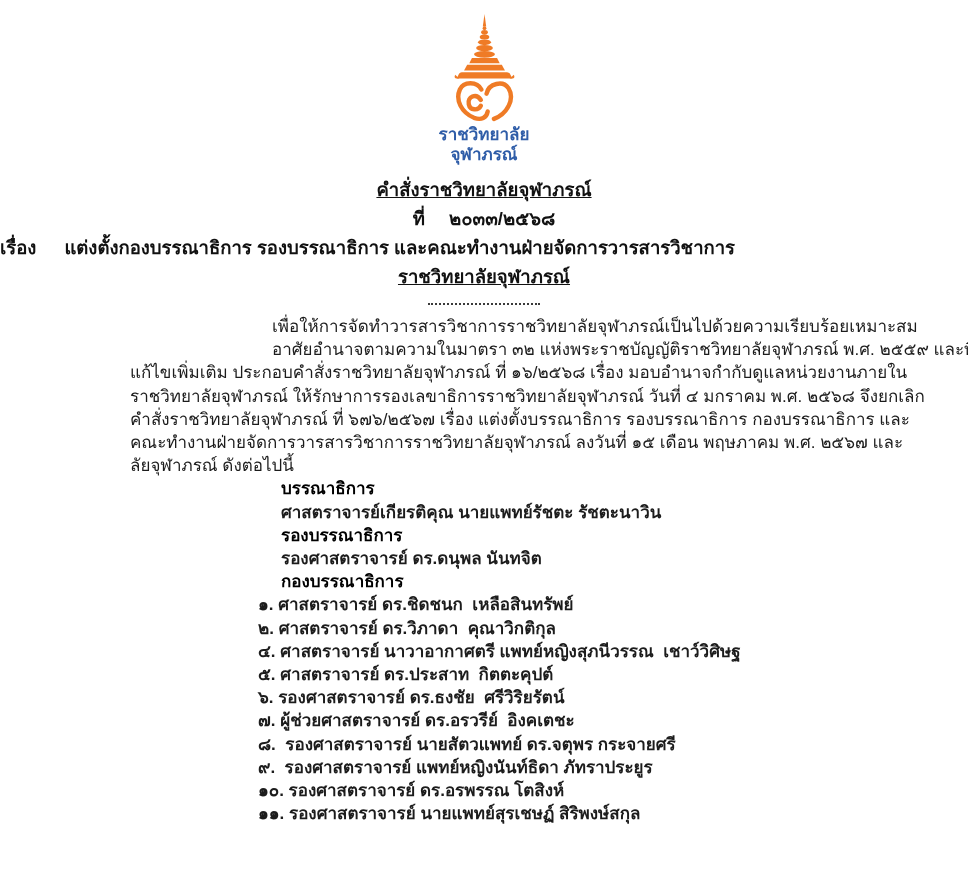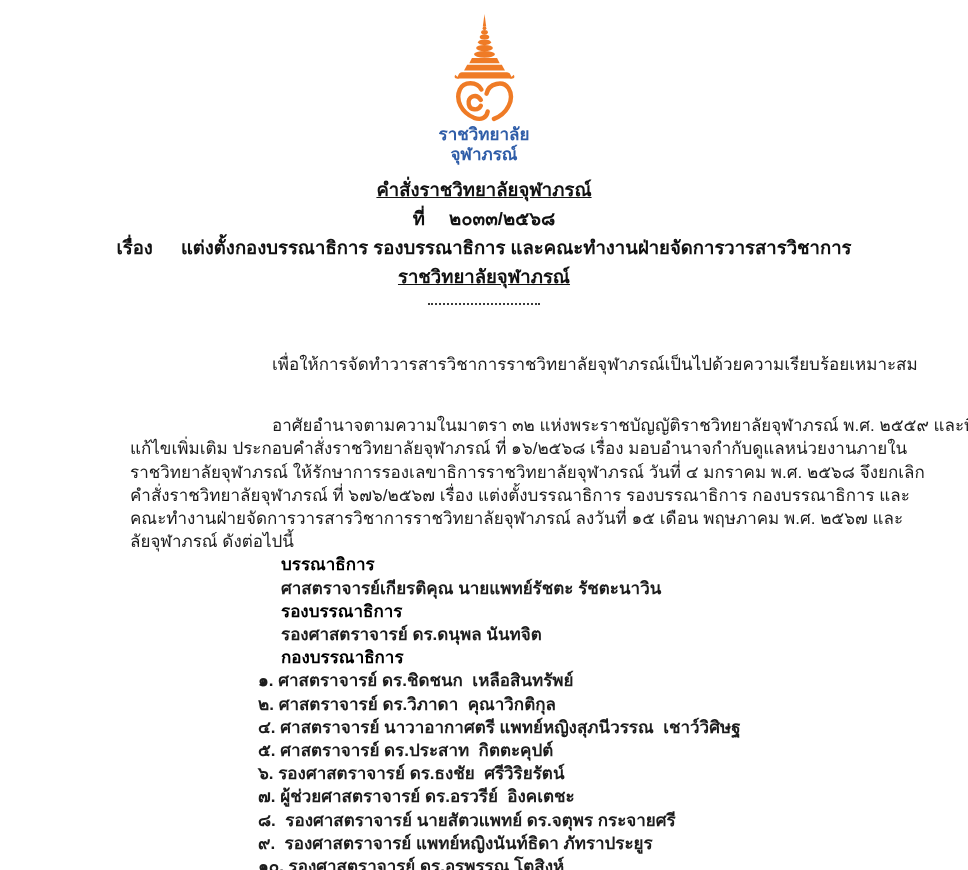--- a/index.html
+++ b/index.html
@@ -18,32 +18,32 @@
     margin-top: 3px;
     color: #2f5da8;
     font-weight: bold;
     font-size: 17px;
     line-height: 20px;
     text-align: center;
   }
   .header-block { margin-top: 10px; text-align: center; font-weight: bold; color: #111; }
   .header-line { font-size: 18.5px; line-height: 29px; text-decoration: underline; }
   .order-no { display: flex; justify-content: center; gap: 24px; font-size: 18.5px; line-height: 29px; }
-  .subject-line1 { display: flex; justify-content: center; gap: 28px; font-size: 18.5px; line-height: 29px; white-space: pre; }
+  .subject-line1 { display: flex; gap: 28px; font-size: 18.5px; line-height: 29px; white-space: pre; }
   .divider {
     width: 112px; margin: 12px auto 0 auto;
     border-bottom: 2px dotted #3a3a3a;
     height: 0;
   }
   .content { padding: 10px 120px 0 130px; }
   .body-line {
     font-size: 17px; line-height: 23.2px;
     white-space: pre; color: #1c1c1c;
   }
-  .body-line.indent { padding-left: 142px; margin-top: 38px; }
+  .body-line.indent { padding-left: 142px; }
   .section-heading {
     font-weight: bold; color: #000000;
     font-size: 17px; line-height: 23.2px;
     padding-left: 151px; white-space: pre;
   }
   .member {
     font-size: 17px; line-height: 23.2px;
     padding-left: 151px; white-space: pre; font-weight: bold;
   }
   .member.numbered { padding-left: 128px; }

